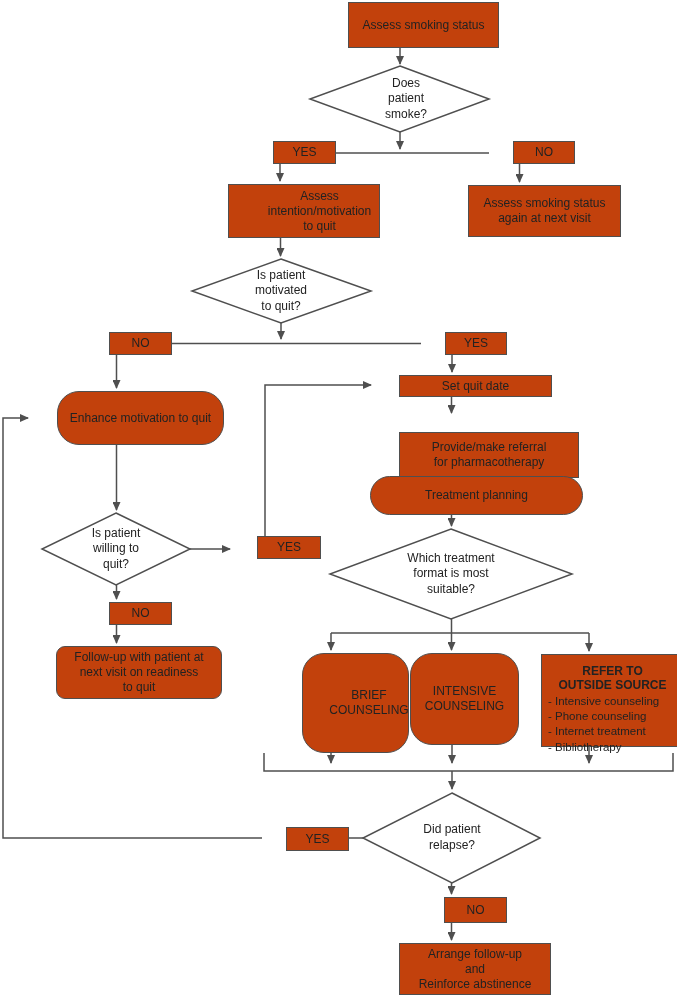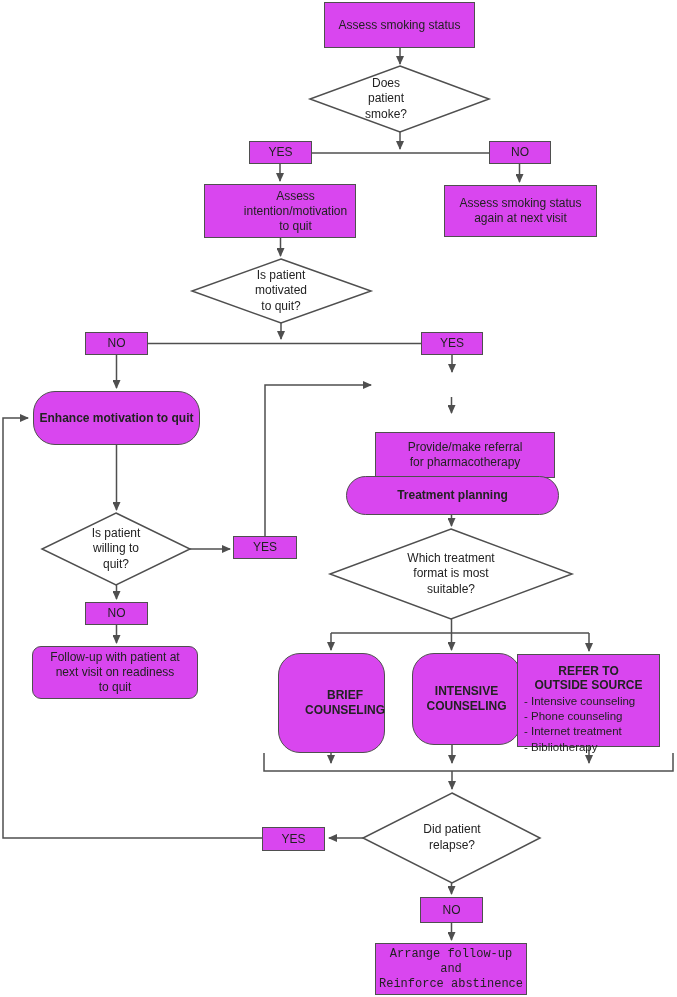--- a/index.html
+++ b/index.html
@@ -7,27 +7,28 @@
     position:relative;
     width:677px;height:997px;
     background:#ffffff;
     font-family:"Liberation Sans", sans-serif;
     color:#222222;
     overflow:hidden;
   }
   #wires{position:absolute;left:0;top:0;z-index:0;}
   .box{
     position:absolute;z-index:1;box-sizing:border-box;
-    background:#d946ef;border:1.5px solid #4f4f4f;
+    background:#c2410c;border:1.5px solid #4f4f4f;
     display:flex;align-items:center;justify-content:center;
     text-align:center;white-space:pre-line;
     font-size:12px;line-height:1.25;color:#222222;
     padding:1px;
+    margin-left:24px;
   }
-  .bold{font-weight:bold;border-radius:22px;}
+  .bold{font-weight:normal;border-radius:22px;}
   .dlabel{
     position:absolute;z-index:1;
     display:flex;align-items:center;justify-content:center;
     text-align:center;white-space:pre-line;
     font-size:12px;line-height:1.3;color:#222222;
   }
   .refer{
     flex-direction:column;justify-content:flex-start;
     padding-top:9px;
   }
@@ -96,48 +97,49 @@
 intention/motivation
 to quit</div>
   <div class="box" style="left:444px;top:185px;width:153px;height:52px;">Assess smoking status
 again at next visit</div>
 
   <div class="box" style="left:85px;top:332px;width:63px;height:23px;">NO</div>
   <div class="box" style="left:421px;top:332px;width:62px;height:23px;">YES</div>
 
   <div class="box bold" style="left:33px;top:391px;width:167px;height:54px;">Enhance motivation to quit</div>
 
+  <div class="box" style="left:375px;top:375px;width:153px;height:22px;">Set quit date</div>
   <div class="box" style="left:375px;top:432px;width:180px;height:46px;">Provide/make referral
 for pharmacotherapy</div>
   <div class="box bold" style="left:346px;top:476px;width:213px;height:39px;">Treatment planning</div>
 
   <div class="box" style="left:233px;top:536px;width:64px;height:23px;">YES</div>
   <div class="box" style="left:85px;top:602px;width:63px;height:23px;">NO</div>
   <div class="box" style="left:32px;top:646px;width:166px;height:53px;border-radius:9px;">Follow-up with patient at
 next visit on readiness
 to quit</div>
 
   <div class="box bold" style="left:278px;top:653px;width:107px;height:100px;padding-left:28px;">BRIEF
 COUNSELING</div>
-  <div class="box bold" style="left:412px;top:653px;width:109px;height:92px;">INTENSIVE
+  <div class="box bold" style="left:386px;top:653px;width:109px;height:92px;">INTENSIVE
 COUNSELING</div>
 
   <div class="box refer" style="left:517px;top:654px;width:143px;height:93px;">
     <div class="refer-title">REFER TO
 OUTSIDE SOURCE</div>
     <div class="refer-items"><div>- Intensive counseling</div><div>- Phone counseling</div><div>- Internet treatment</div><div>- Bibliotherapy</div></div>
   </div>
 
   <div class="box" style="left:262px;top:827px;width:63px;height:24px;">YES</div>
   <div class="box" style="left:420px;top:897px;width:63px;height:26px;">NO</div>
-  <div class="box" style="left:375px;top:943px;width:152px;height:52px;font-family:Liberation Mono, monospace;">Arrange follow-up
+  <div class="box" style="left:375px;top:943px;width:152px;height:52px;">Arrange follow-up
 and
 Reinforce abstinence</div>
 
-  <div class="dlabel" style="left:316px;top:76px;width:140px;height:46px;">Does
+  <div class="dlabel" style="left:336px;top:76px;width:140px;height:46px;">Does
 patient
 smoke?</div>
   <div class="dlabel" style="left:211px;top:268px;width:140px;height:46px;">Is patient
 motivated
 to quit?</div>
   <div class="dlabel" style="left:56px;top:526px;width:120px;height:46px;">Is patient
 willing to
 quit?</div>
   <div class="dlabel" style="left:371px;top:551px;width:160px;height:46px;">Which treatment
 format is most

